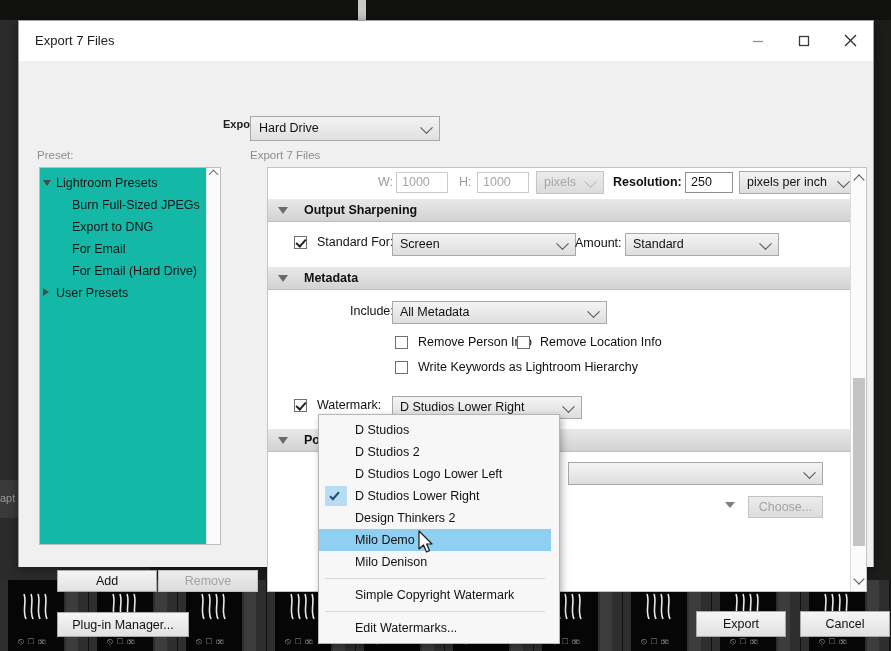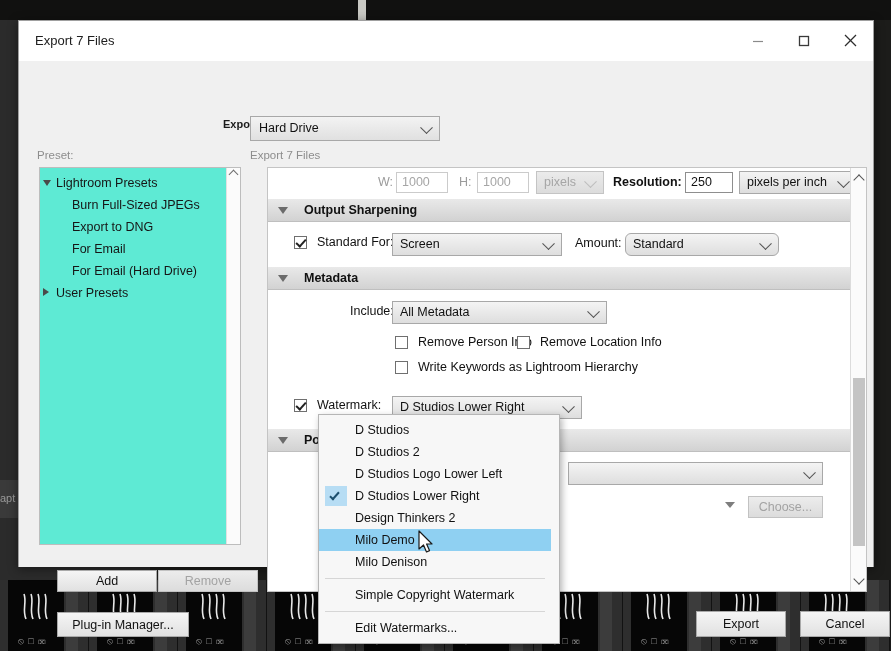--- a/index.html
+++ b/index.html
@@ -138,22 +138,22 @@
     font-size: 11.5px; color: #8d8d8d;
   }
 
   
   .preset-label {
     position: absolute; left: 18px; top: 88px;
     font-size: 11.5px; color: #8d8d8d;
   }
   .preset-list {
     position: absolute; left: 20px; top: 106px;
-    width: 202px; height: 378px;
-    background: #5eead4;
+    width: 182px; height: 378px;
+    background: #14b8a6;
     border: 1px solid #bdbdbd;
   }
   .preset-item {
     position: relative;
     height: 22px; line-height: 22px;
     padding-left: 16px;
     font-size: 12.5px; color: #161616;
     white-space: nowrap;
   }
   .preset-item.child { padding-left: 32px; }
@@ -555,26 +555,26 @@
           </div>
         </div>
 
         <div class="sec-header">
           <span class="tri-h"></span>
           <span class="title">Output Sharpening</span>
         </div>
         <div class="row" style="height:44px;">
           <span class="cbox checked" style="position:absolute;left:26px;top:14px;"></span>
           <span class="cb-label" style="position:absolute;left:44px;top:13px;">Standard For:</span>
-          <div class="combo" style="position:absolute;left:124px;top:11px;width:170px;">
+          <div class="combo" style="position:absolute;left:124px;top:11px;width:184px;">
             <span class="val">Screen</span>
             <span class="chev"></span>
           </div>
           <span class="lbl" style="position:absolute;left:307px;top:14px;">Amount:</span>
-          <div class="combo" style="position:absolute;left:357px;top:11px;width:154px;border-radius:6px;">
+          <div class="combo" style="position:absolute;left:357px;top:11px;width:154px;">
             <span class="val">Standard</span>
             <span class="chev"></span>
           </div>
         </div>
 
         <div class="sec-header">
           <span class="tri-h"></span>
           <span class="title">Metadata</span>
         </div>
         <div class="row" style="height:96px;">

